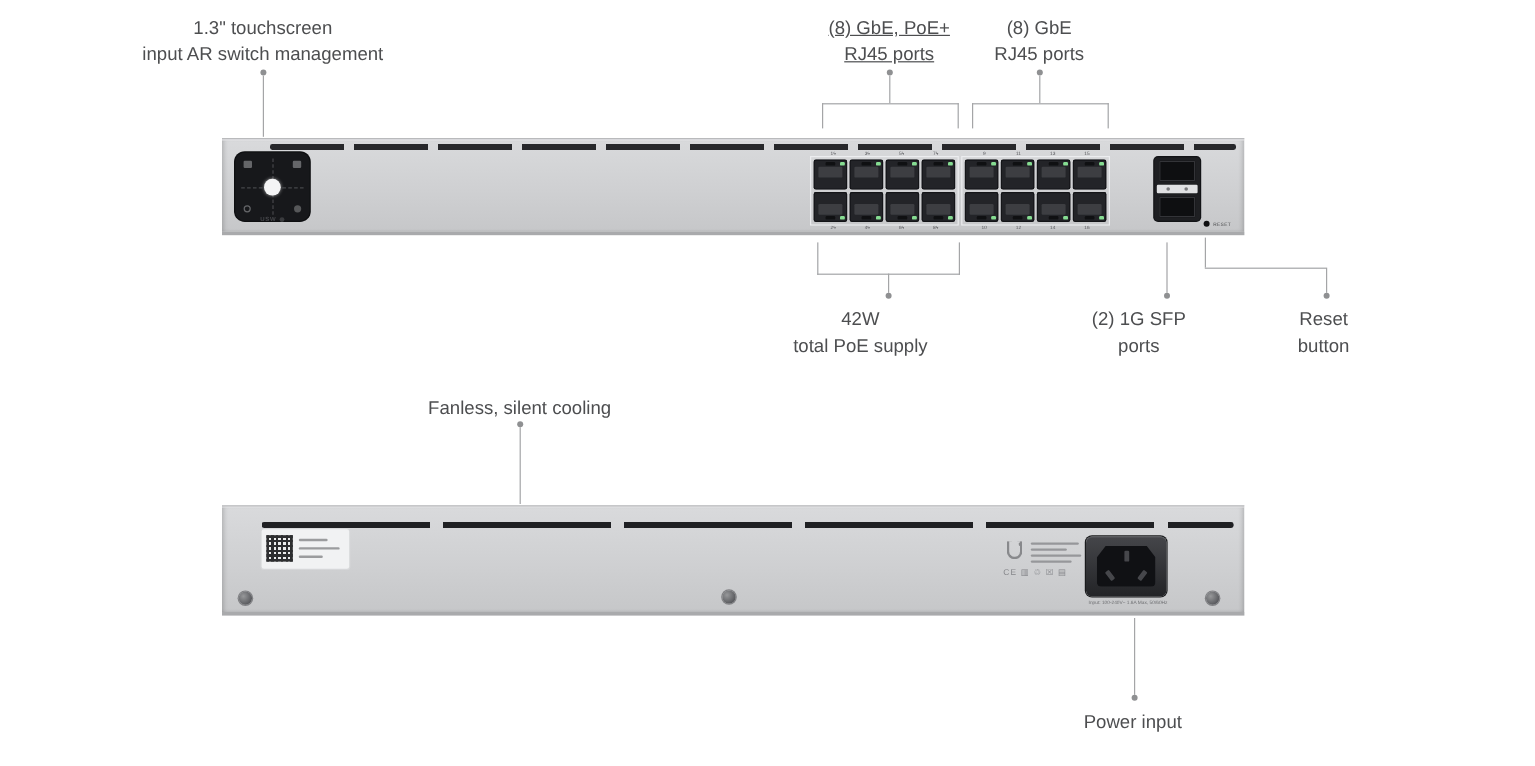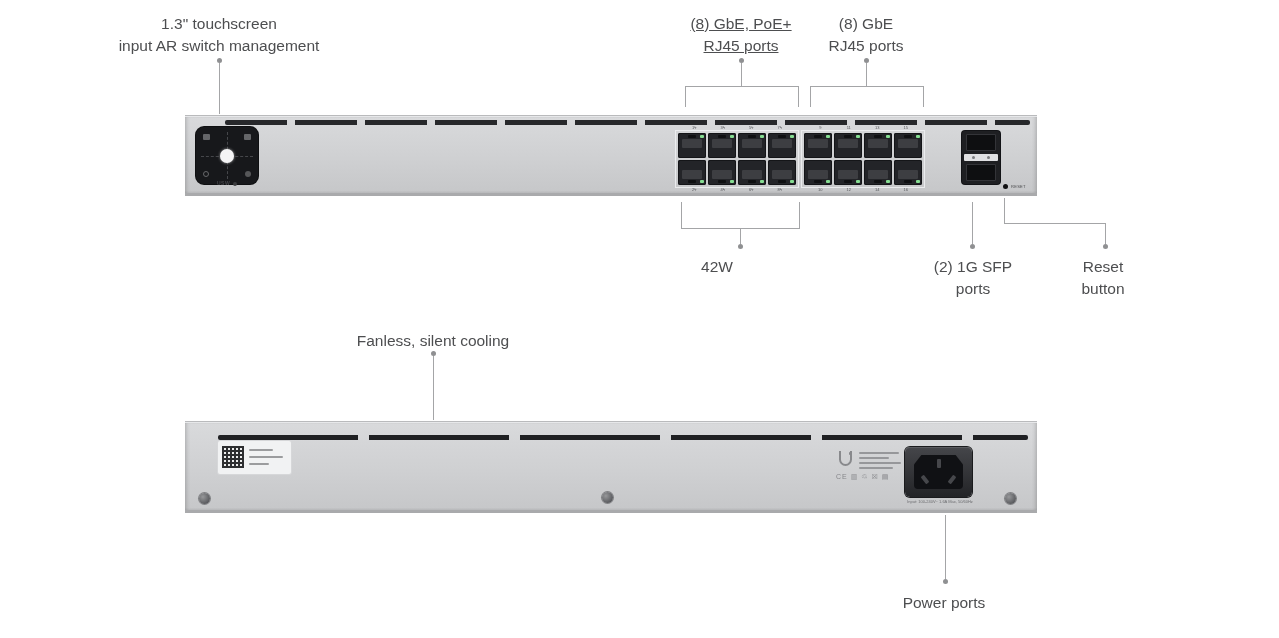--- a/index.html
+++ b/index.html
@@ -242,25 +242,26 @@
 
     <i class="reset-dot"></i>
     <span class="reset-txt">RESET</span>
   </div>
 
   <i class="bracket-up" style="left:681px;top:202px;width:117px;height:26px;"></i>
   <i class="vline" style="left:740px;top:228px;height:16px;"></i>
   <i class="dot" style="left:738px;top:244px;"></i>
   <div class="ann" style="left:642px;top:256px;width:150px;">
     <div>42W</div>
+    <div>total PoE supply</div>
   </div>
 
   <i class="vline" style="left:972px;top:202px;height:42px;"></i>
   <i class="dot" style="left:970px;top:244px;"></i>
-  <div class="ann" style="left:898px;top:256px;width:150px;">
+  <div class="ann" style="left:874px;top:256px;width:150px;">
     <div>(2) 1G SFP</div>
     <div>ports</div>
   </div>
 
   <i class="vline" style="left:1004px;top:198px;height:25px;"></i>
   <i class="hline" style="left:1004px;top:223px;width:101px;"></i>
   <i class="vline" style="left:1105px;top:223px;height:21px;"></i>
   <i class="dot" style="left:1103px;top:244px;"></i>
   <div class="ann" style="left:1028px;top:256px;width:150px;">
     <div>Reset</div>
@@ -302,16 +303,16 @@
     <div class="rating">Input: 100-240V~ 1.6A Max, 50/60Hz</div>
 
     <i class="screw" style="left:14px;top:71px;"></i>
     <i class="screw" style="left:417px;top:70px;"></i>
     <i class="screw" style="left:820px;top:71px;"></i>
   </div>
 
   <i class="vline" style="left:945px;top:515px;height:64px;"></i>
   <i class="dot" style="left:943px;top:579px;"></i>
   <div class="ann" style="left:869px;top:592px;width:150px;">
-    <div>Power ports</div>
+    <div>Power input</div>
   </div>
 
 </div>
 
 </body></html>

